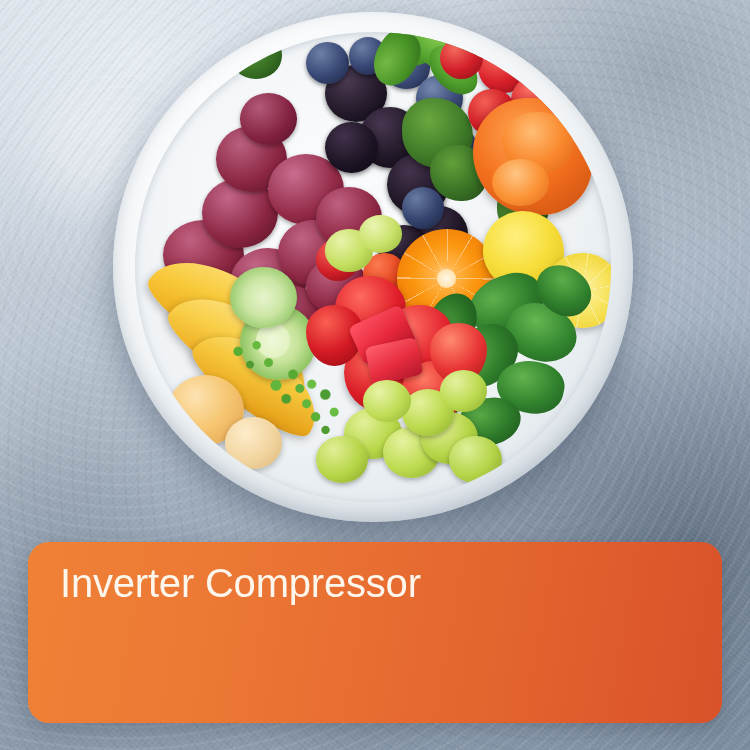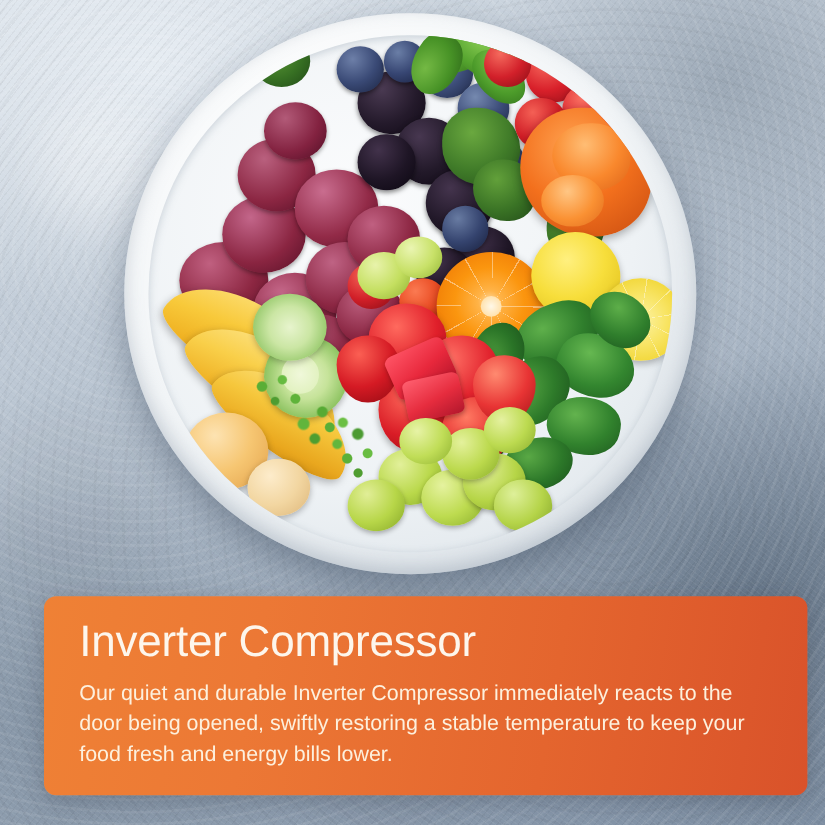--- a/index.html
+++ b/index.html
@@ -74,26 +74,25 @@
   }
 
   
   .b { position: absolute; border-radius: 50%; }
 
   
   .card {
     position: absolute;
     left: 28px; top: 542px;
     width: 694px; height: 181px;
-    border-radius: 11px;
+    border-radius: 21px;
     background: linear-gradient(100deg, #ef8135 0%, #ec7835 28%, #e4652e 66%, #d9522a 100%);
     box-shadow: 0 6px 20px rgba(30,40,55,.25);
     box-sizing: border-box;
     padding: 20px 28px 18px 32px;
-    margin-left: 12px;
   }
   .card-title {
     margin: 0;
     font-size: 40px;
     line-height: 1.08;
     font-weight: 400;
     color: #fdf6ec;
     letter-spacing: -0.2px;
   }
   .card-body {
@@ -266,16 +265,15 @@
               radial-gradient(circle at 30% 40%, #5cb038 0 8%, transparent 10%),
               radial-gradient(circle at 60% 30%, #69bd43 0 8%, transparent 10%),
               radial-gradient(circle at 46% 68%, #4f9d31 0 8%, transparent 10%)"></div>
       </div>
 
     </div>
   </div>
 
   <div class="card">
     <h1 class="card-title">Inverter Compressor</h1>
-    <p class="card-body">Our quiet and durable Inverter Compressor immediately reacts to the door being opened, swiftly restoring a stable temperature to keep your food fresh and energy bills lower.</p>
   </div>
 
 </div>
 
 </body></html>

